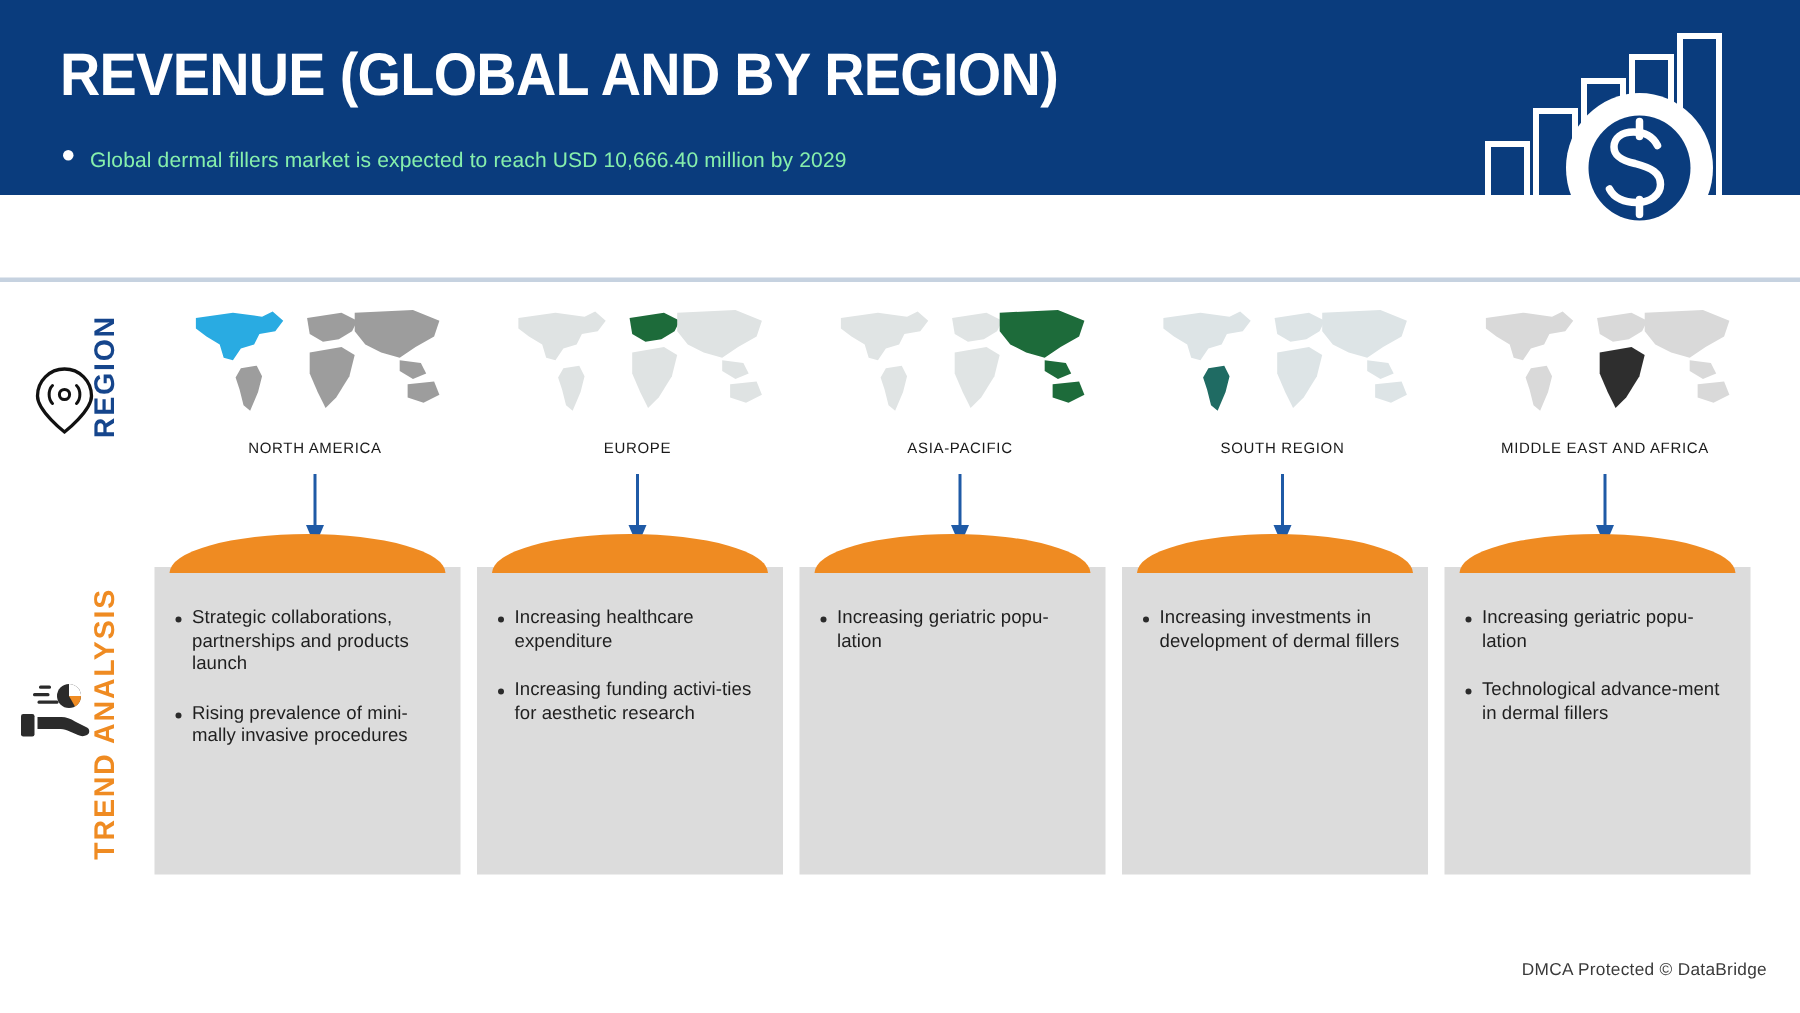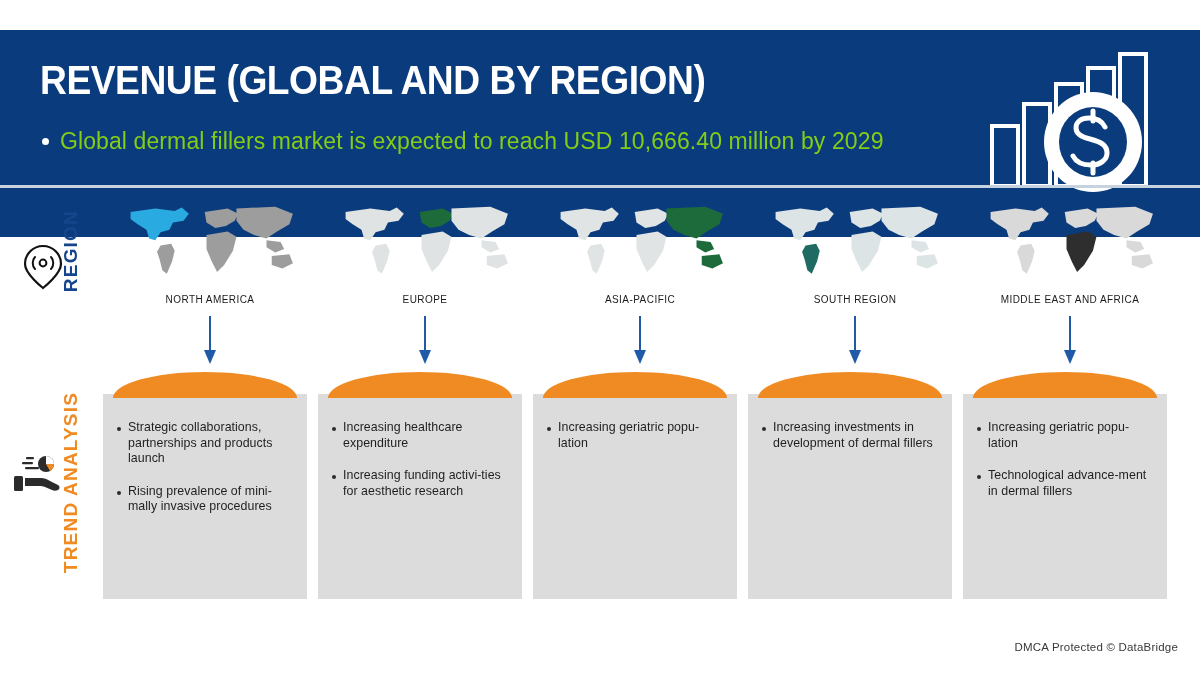--- a/index.html
+++ b/index.html
@@ -7,24 +7,23 @@
     width:1200px;height:675px;
     background:#ffffff;
     font-family:"Liberation Sans","DejaVu Sans",sans-serif;
     overflow:hidden;
     position:relative;
   }
   #page{position:relative;width:1200px;height:675px;}
 
   
   .header{
-    position:absolute;left:0;top:0;width:1200px;height:207px;
+    position:absolute;left:0;top:0;width:1200px;height:130px;
     background:#0a3c7d;
     box-sizing:border-box;
-    margin-top:30px;
   }
   .header-underline{
     position:absolute;left:0;top:185px;width:1200px;height:3px;
     background:#c6d2e0;
   }
   .title{
     position:absolute;left:40px;top:28px;
     color:#ffffff;
     font-size:40px;
     font-weight:bold;
@@ -37,21 +36,21 @@
     position:absolute;left:42px;top:98px;
     display:flex;align-items:baseline;gap:11px;
     white-space:nowrap;
   }
   .sub-bullet{
     width:7px;height:7px;border-radius:50%;
     background:#ffffff;display:inline-block;
     position:relative;top:-4px;flex:0 0 auto;
   }
   .subtitle{
-    color:#84cc16;font-size:23px;font-weight:400;letter-spacing:.1px;
+    color:#86efac;font-size:14px;font-weight:400;letter-spacing:.1px;
   }
 
   
   .money-icon{
     position:absolute;right:38px;top:18px;width:180px;height:150px;
   }
   .vlabel{
     position:absolute;
     writing-mode:vertical-rl;
     transform:rotate(180deg);
@@ -84,21 +83,21 @@
     color:#1a1a1a;
     letter-spacing:.45px;
     margin-top:6px;
     line-height:15px;
   }
   .arrow{
     position:absolute;left:50%;transform:translateX(-50%);
     top:118px;width:16px;height:50px;
   }
   .panel{
-    position:absolute;top:196px;left:0;width:204px;height:205px;
+    position:absolute;top:180px;left:0;width:204px;height:205px;
   }
   .arch{
     position:absolute;left:10px;top:-22px;width:184px;height:26px;
     background:#ef8b22;
     border-top-left-radius:92px 26px;
     border-top-right-radius:92px 26px;
   }
   .box{
     position:absolute;left:0;top:0;width:204px;height:205px;
     background:#dcdcdc;

